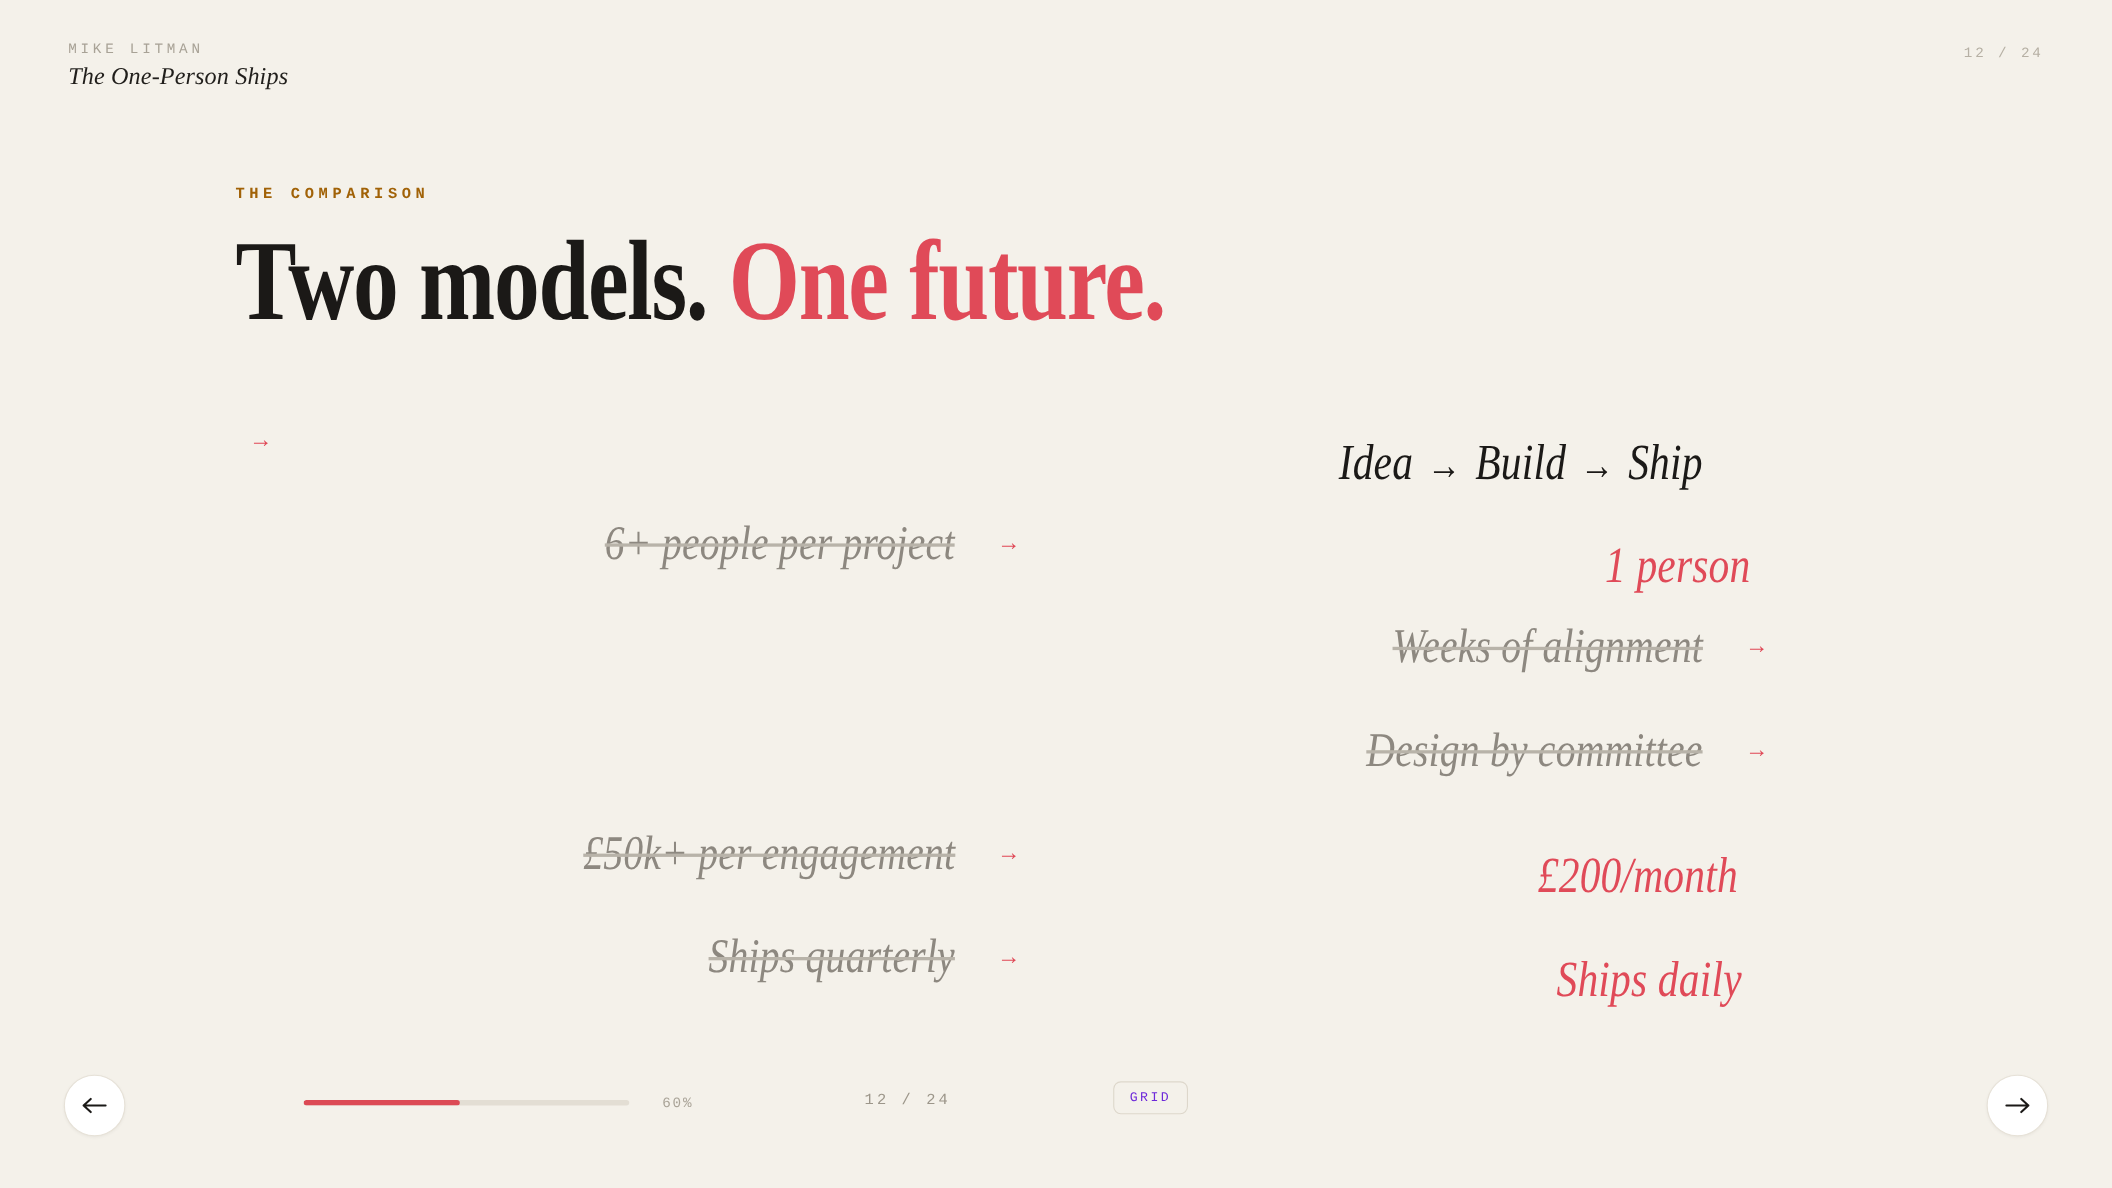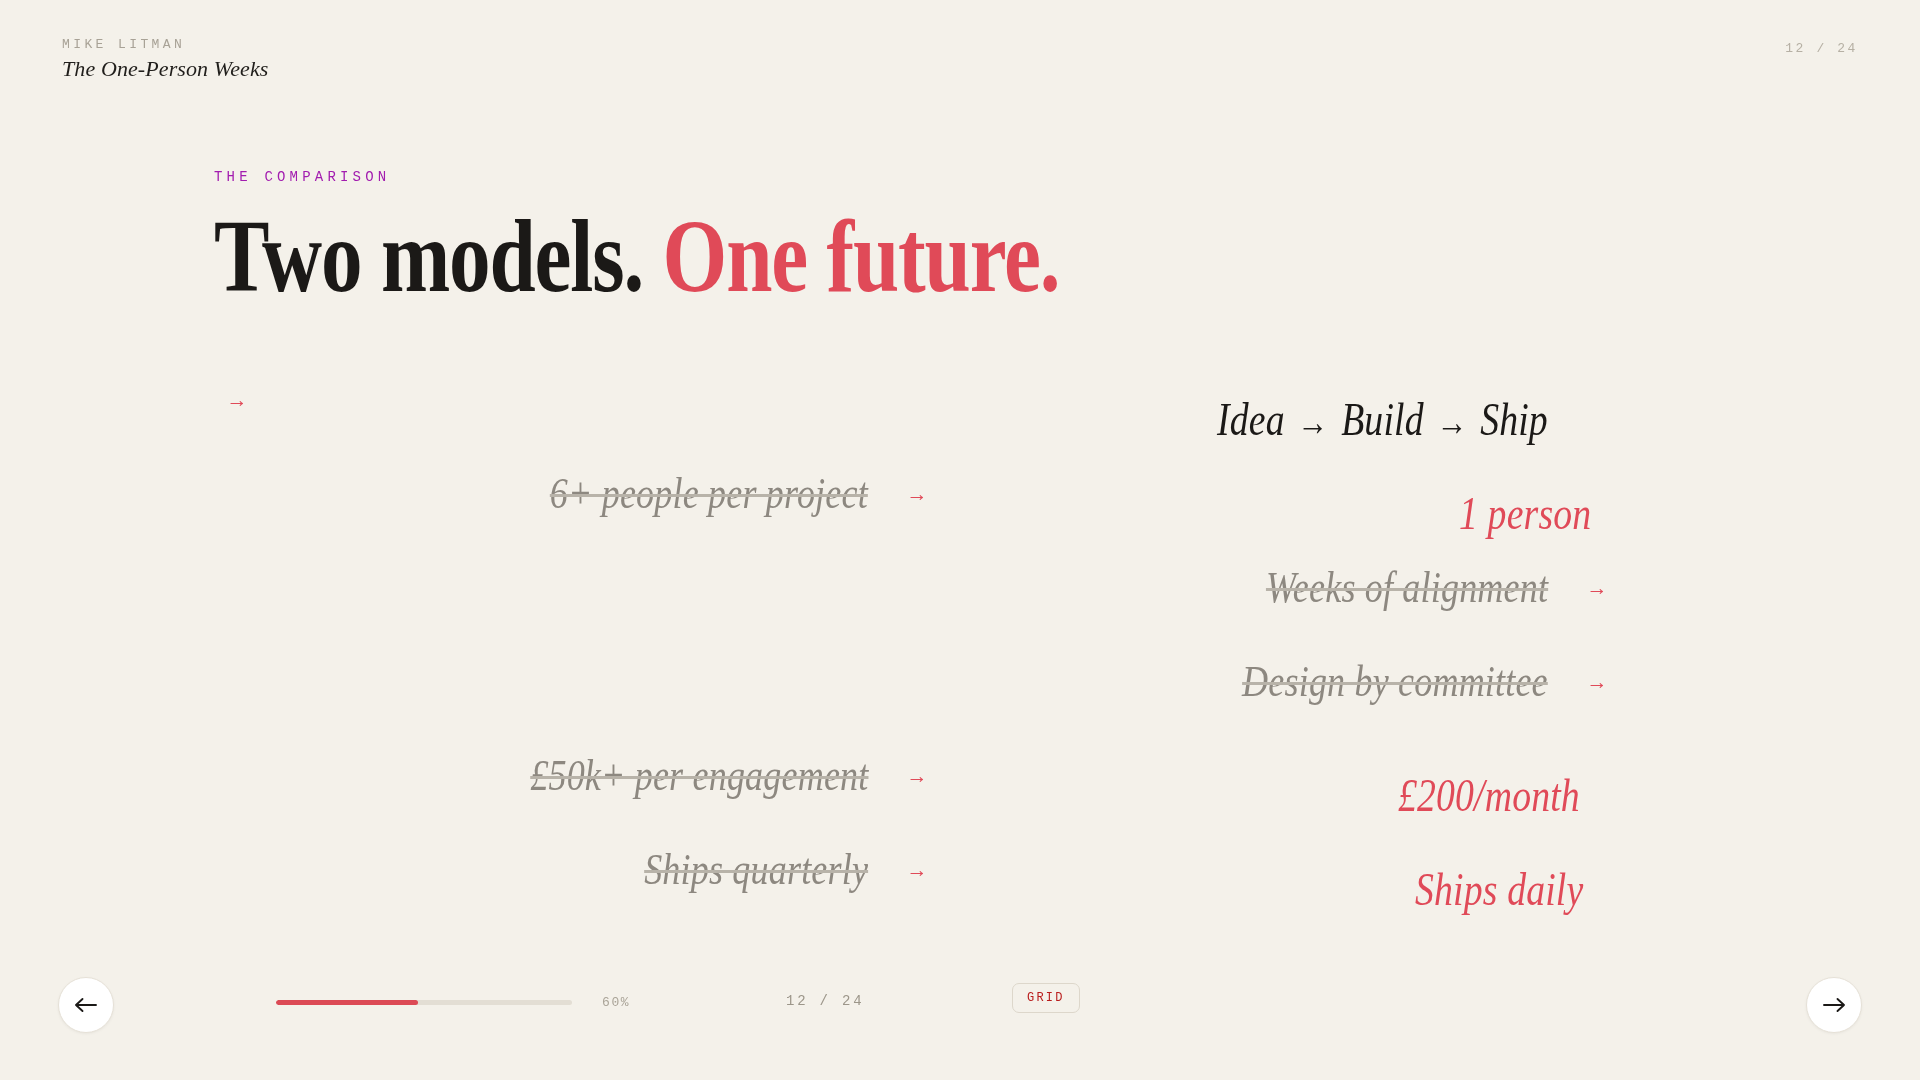--- a/index.html
+++ b/index.html
@@ -67,23 +67,23 @@
   
   .slide-main {
     position: absolute;
     top: 170px;
     left: 214px;
     right: 120px;
   }
   .eyebrow {
     font-family: "Liberation Mono", monospace;
     font-size: 14px;
-    font-weight: normal;
+    font-weight: bold;
     letter-spacing: 4.2px;
-    color: #a21caf;
+    color: #a16207;
     text-transform: uppercase;
     line-height: 1;
     margin-bottom: 22px;
   }
   .headline {
     font-family: "Liberation Serif", serif;
     font-weight: bold;
     font-size: 104px;
     line-height: 0.97;
     letter-spacing: -1.5px;
@@ -236,34 +236,34 @@
     position: absolute;
     left: 1012px;
     top: 53px;
     padding: 8px 14px;
     border: 1px solid #ddd7cb;
     border-radius: 7px;
     background: transparent;
     font-family: "Liberation Mono", monospace;
     font-size: 12px;
     letter-spacing: 2.2px;
-    color: #b91c1c;
+    color: #6d28d9;
     cursor: pointer;
     line-height: 1;
   }
 </style>
 </head>
 <body>
 
 <div class="slide">
 
   <div class="slide-header">
     <div class="brand-block">
       <div class="brand-name">MIKE LITMAN</div>
-      <div class="deck-title">The One-Person Weeks</div>
+      <div class="deck-title">The One-Person Ships</div>
     </div>
     <div class="page-counter-top">12 / 24</div>
   </div>
 
   <div class="slide-main">
     <div class="eyebrow">THE COMPARISON</div>
 
     <h1 class="headline">
       <span>Two models.</span>
       <span class="accent">One future.</span>

